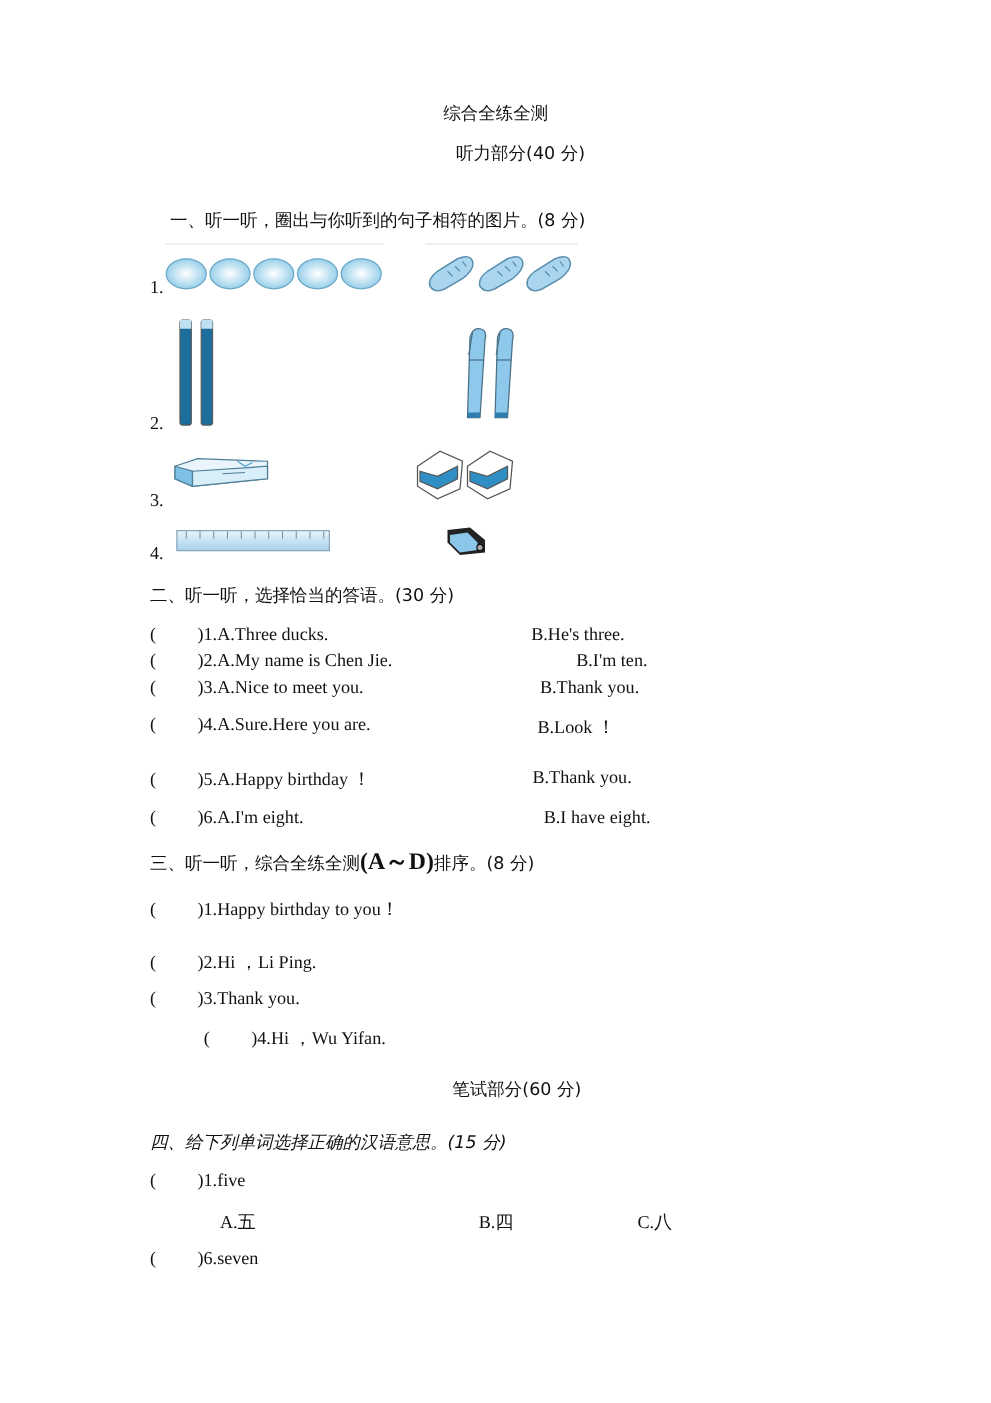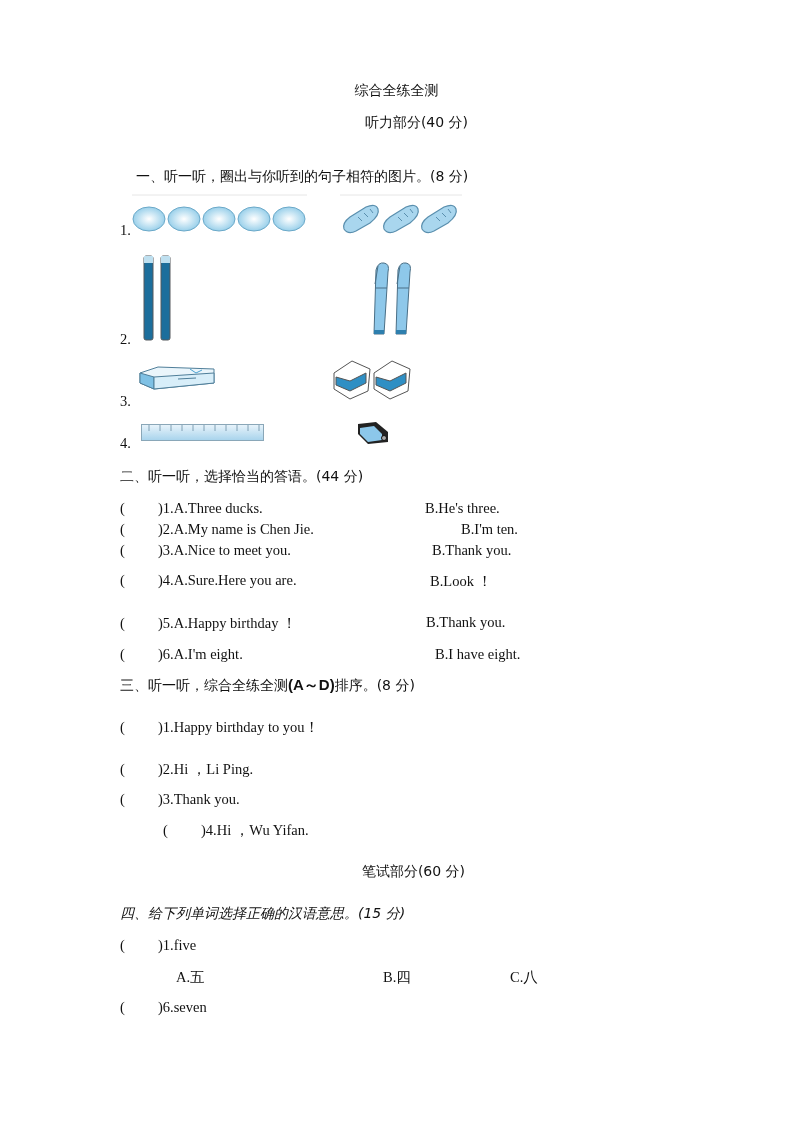--- a/index.html
+++ b/index.html
@@ -114,21 +114,21 @@
     <line x1="107" y1="1" x2="107" y2="7"></line>
       <line x1="118" y1="1" x2="118" y2="7"></line>
   </g>
 </svg>
 <svg style="left:354px; top:420px;" width="38" height="26">
   <path d="M4 4 L22 2 L34 12 L34 22 L14 24 L4 14 Z" fill="#222"></path>
   <path d="M6 8 L20 6 L28 14 L28 20 L14 22 L6 14 Z" fill="#8cc7ea"></path>
   <circle cx="30" cy="18" r="2.5" fill="#aaa" stroke="#111"></circle>
 </svg>
 
-<div class="abs cjk" style="left:120px; top:468px;">二、听一听，选择恰当的答语。(44 分)</div>
+<div class="abs cjk" style="left:120px; top:468px;">二、听一听，选择恰当的答语。(30 分)</div>
 
 <div class="row" style="top:500px;">
   <span class="paren">(</span><span>)1.A.Three ducks.</span>
 </div>
 <div class="optB" style="left:425px; top:500px;">B.He's three.</div>
 
 <div class="row" style="top:521px;">
   <span class="paren">(</span><span>)2.A.My name is Chen Jie.</span>
 </div>
 <div class="optB" style="left:425px; top:521px;margin-left:36px;">B.I'm ten.</div>
@@ -147,21 +147,21 @@
   <span class="paren">(</span><span>)5.A.Happy birthday ！</span>
 </div>
 <div class="optB" style="left:426px; top:614px;">B.Thank you.</div>
 
 <div class="row" style="top:646px;">
   <span class="paren">(</span><span>)6.A.I'm eight.</span>
 </div>
 <div class="optB" style="left:435px; top:646px;">B.I have eight.</div>
 
 <div class="abs cjk" style="left:120px; top:676px;">
-  <span>三、听一听，综合全练全测</span><b style="font-family:Liberation Sans, sans-serif;font-size:15px;">(A～D)</b><span>排序。(8 分)</span>
+  <span>三、听一听，综合全练全测</span><b style="font-family:Liberation Serif, serif;font-size:19px;">(A～D)</b><span>排序。(8 分)</span>
 </div>
 
 <div class="row" style="top:718px;">
   <span class="paren">(</span><span>)1.Happy birthday to you！</span>
 </div>
 <div class="row" style="top:760px;">
   <span class="paren">(</span><span>)2.Hi ，Li Ping.</span>
 </div>
 <div class="row" style="top:791px;">
   <span class="paren">(</span><span>)3.Thank you.</span>

